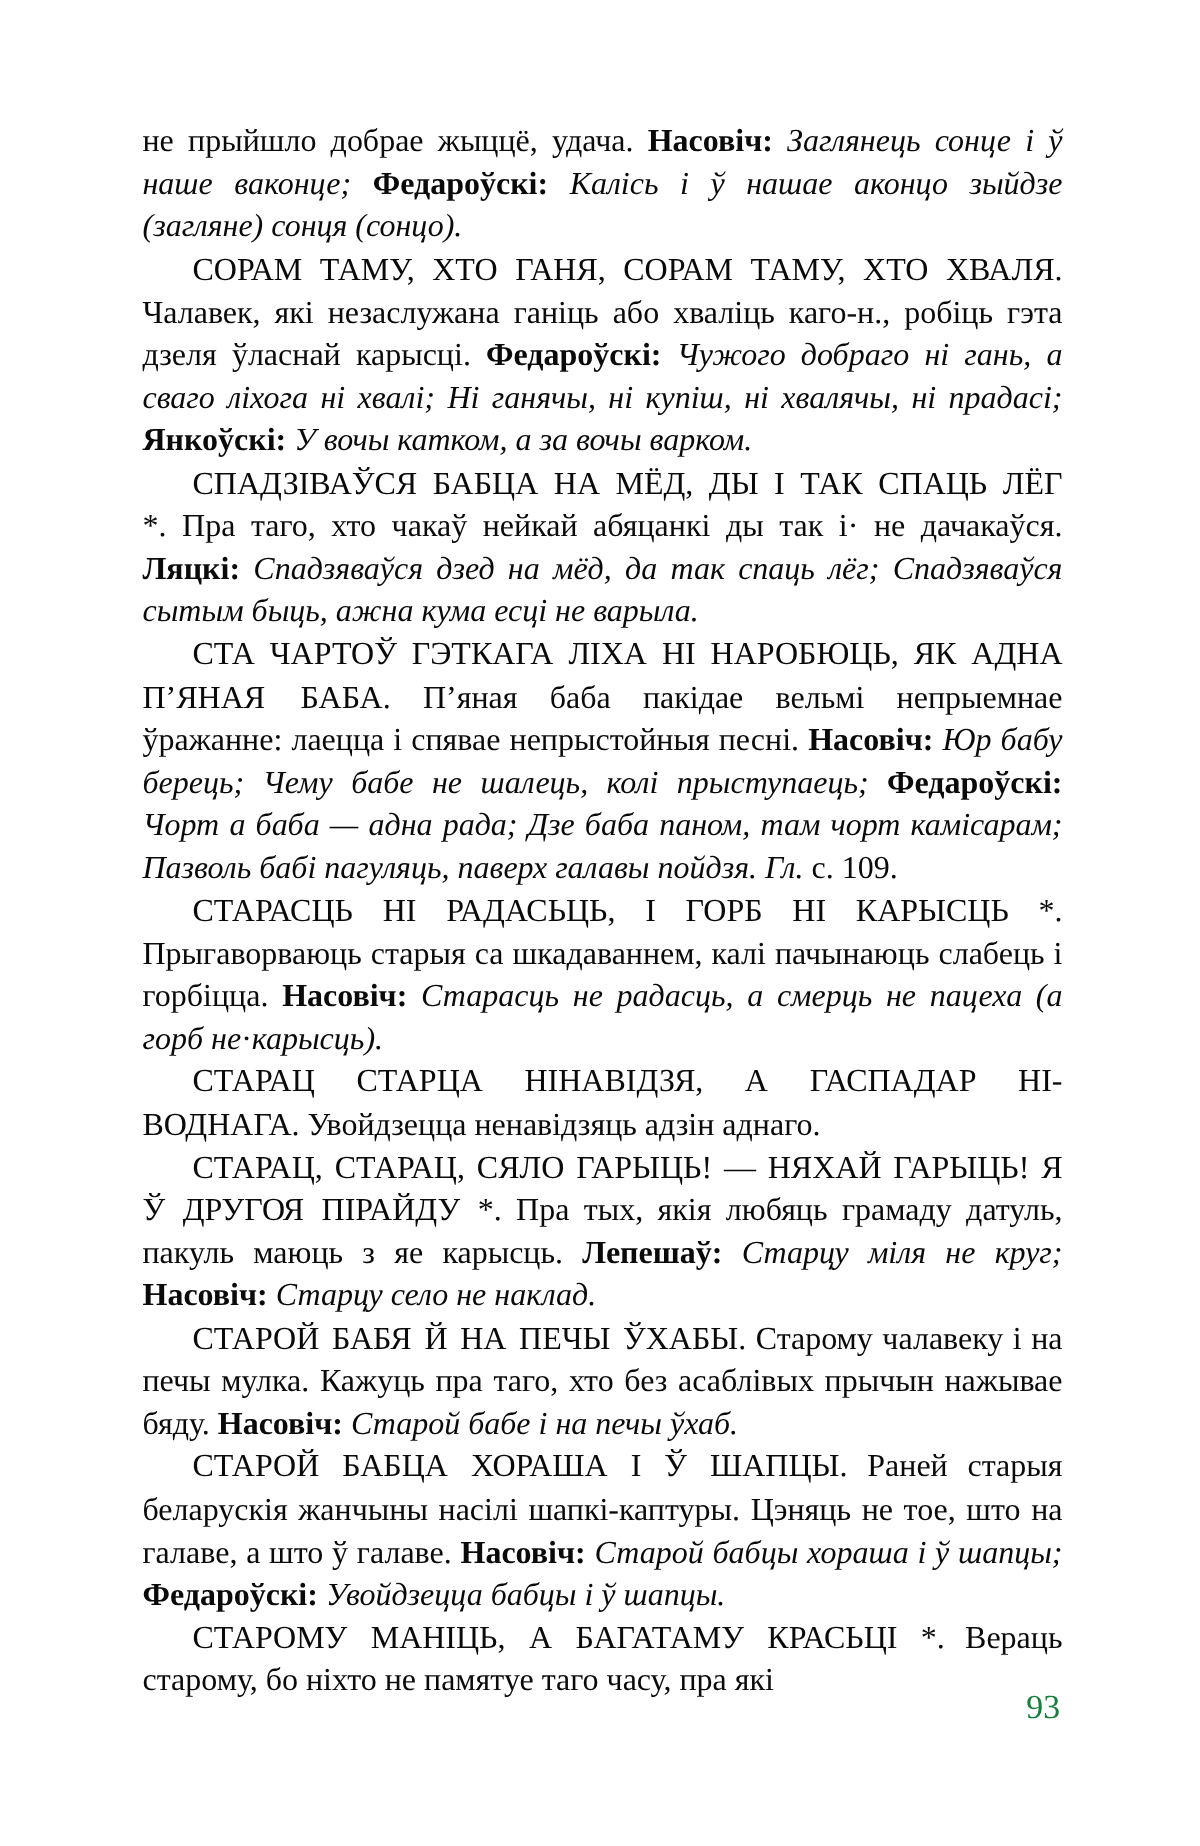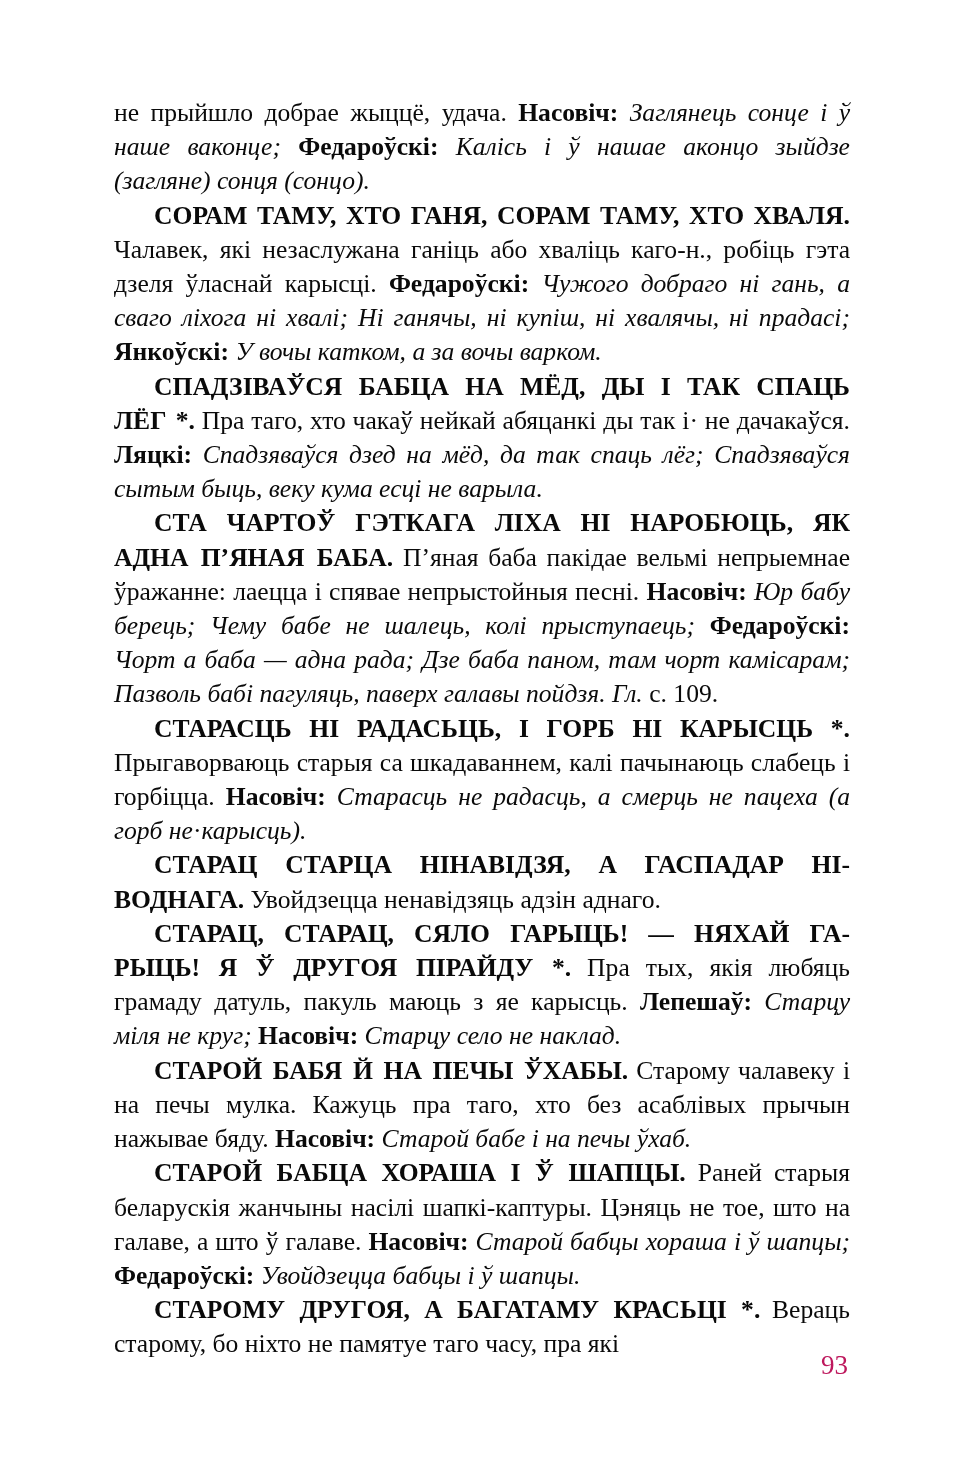--- a/index.html
+++ b/index.html
@@ -48,21 +48,21 @@
   .entry.continuation {
     text-indent: 0;
   }
   .entry:last-of-type {
     text-align: justify;
   }
 
   
   .headword {
     text-transform: none;
-    font-weight: 700;
+    font-weight: 400;
     word-spacing: 0.10em;
   }
 
   
   .src {
     font-weight: 700;
   }
 
   
   .q {
@@ -82,40 +82,40 @@
 
   #folio {
     position: absolute;
     left: 0;
     top: 1348px;
     width: 848px;
     text-align: right;
     font-size: 27px;
     line-height: 34px;
     font-family: "Liberation Serif", "DejaVu Serif", serif;
-    color: #be185d;
+    color: #15803d;
   }
 </style>
 </head>
 <body>
 
 <div id="page">
 
   <div id="text-column">
 
     <p class="entry continuation">
       <span>не прыйшло добрае жыццё, удача. </span><span class="src">Насовіч:</span><span class="q"> Заглянець сонце і ў наше ваконце; </span><span class="src">Федароўскі:</span><span class="q"> Калісь і ў нашае аконцо зый­дзе (загляне) сонця (сонцо).</span>
     </p>
 
     <p class="entry">
       <span class="headword">СОРАМ ТАМУ, ХТО ГАНЯ, СОРАМ ТАМУ, ХТО ХВАЛЯ.</span><span> Чалавек, які незаслужана ганіць або хваліць каго-н., робіць гэта дзеля ўласнай карысці. </span><span class="src">Федароўскі:</span><span class="q"> Чужого добраго ні гань, а сваго ліхога ні хвалі; Ні ганячы, ні купіш, ні хвалячы, ні прадасі; </span><span class="src">Янкоўскі:</span><span class="q"> У вочы катком, а за вочы варком.</span>
     </p>
 
     <p class="entry">
-      <span class="headword">СПАДЗІВАЎСЯ БАБЦА НА МЁД, ДЫ І ТАК СПАЦЬ ЛЁГ *.</span><span> Пра таго, хто чакаў нейкай абяцанкі ды так і<span class="midpoint">·</span> не дачакаўся. </span><span class="src">Ляцкі:</span><span class="q"> Спадзяваўся дзед на мёд, да так спаць лёг; Спадзяваўся сытым быць, веку кума есці не варыла.</span>
+      <span class="headword">СПАДЗІВАЎСЯ БАБЦА НА МЁД, ДЫ І ТАК СПАЦЬ ЛЁГ *.</span><span> Пра таго, хто чакаў нейкай абяцанкі ды так і<span class="midpoint">·</span> не дачакаўся. </span><span class="src">Ляцкі:</span><span class="q"> Спадзяваўся дзед на мёд, да так спаць лёг; Спадзяваўся сытым быць, ажна кума есці не варыла.</span>
     </p>
 
     <p class="entry">
       <span class="headword">СТА ЧАРТОЎ ГЭТКАГА ЛІХА НІ НАРОБЮЦЬ, ЯК АДНА П’ЯНАЯ БАБА.</span><span> П’яная баба пакідае вельмі не­прыемнае ўражанне: лаецца і спявае непрыстойныя песні. </span><span class="src">Насовіч:</span><span class="q"> Юр бабу берець; Чему бабе не шалець, колі пры­ступаець; </span><span class="src">Федароўскі:</span><span class="q"> Чорт а баба — адна рада; Дзе баба паном, там чорт камісарам; Пазволь бабі пагуляць, паверх галавы пойдзя. </span><span class="xref-abbr">Гл.</span><span> с. 109.</span>
     </p>
 
     <p class="entry">
       <span class="headword">СТАРАСЦЬ НІ РАДАСЬЦЬ, І ГОРБ НІ КАРЫСЦЬ *.</span><span> Прыгаворваюць старыя са шкадаваннем, калі пачынаюць слабець і горбіцца. </span><span class="src">Насовіч:</span><span class="q"> Старасць не радасць, а смерць не пацеха (а горб не<span class="midpoint">·</span>карысць).</span>
     </p>
 
@@ -129,20 +129,20 @@
 
     <p class="entry">
       <span class="headword">СТАРОЙ БАБЯ Й НА ПЕЧЫ ЎХАБЫ.</span><span> Старому чала­веку і на печы мулка. Кажуць пра таго, хто без асаблівых прычын нажывае бяду. </span><span class="src">Насовіч:</span><span class="q"> Старой бабе і на печы ўхаб.</span>
     </p>
 
     <p class="entry">
       <span class="headword">СТАРОЙ БАБЦА ХОРАША І Ў ШАПЦЫ.</span><span> Раней ста­рыя беларускія жанчыны насілі шапкі-каптуры. Цэняць не тое, што на галаве, а што ў галаве. </span><span class="src">Насовіч:</span><span class="q"> Старой бабцы хораша і ў шапцы; </span><span class="src">Федароўскі:</span><span class="q"> Увойдзецца бабцы і ў шапцы.</span>
     </p>
 
     <p class="entry">
-      <span class="headword">СТАРОМУ ДРУГОЯ, А БАГАТАМУ КРАСЬЦІ *.</span><span> Ве­раць старому, бо ніхто не памятуе таго часу, пра які</span>
+      <span class="headword">СТАРОМУ МАНІЦЬ, А БАГАТАМУ КРАСЬЦІ *.</span><span> Ве­раць старому, бо ніхто не памятуе таго часу, пра які</span>
     </p>
 
   </div>
 
   <div id="folio">93</div>
 
 </div>
 
 </body></html>

